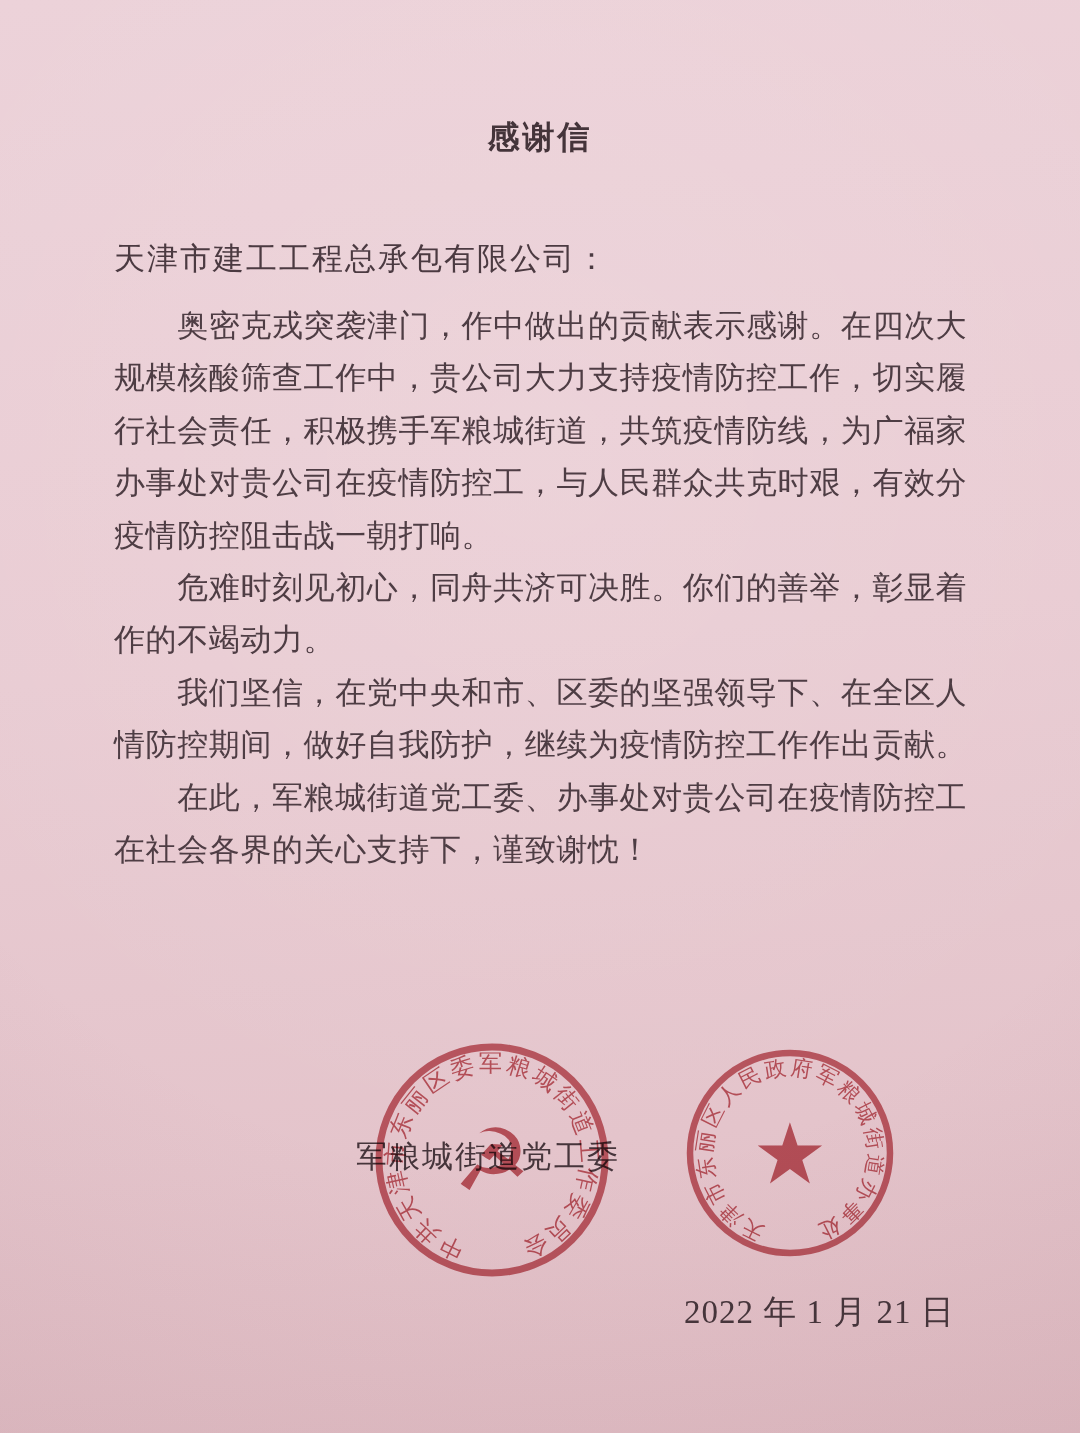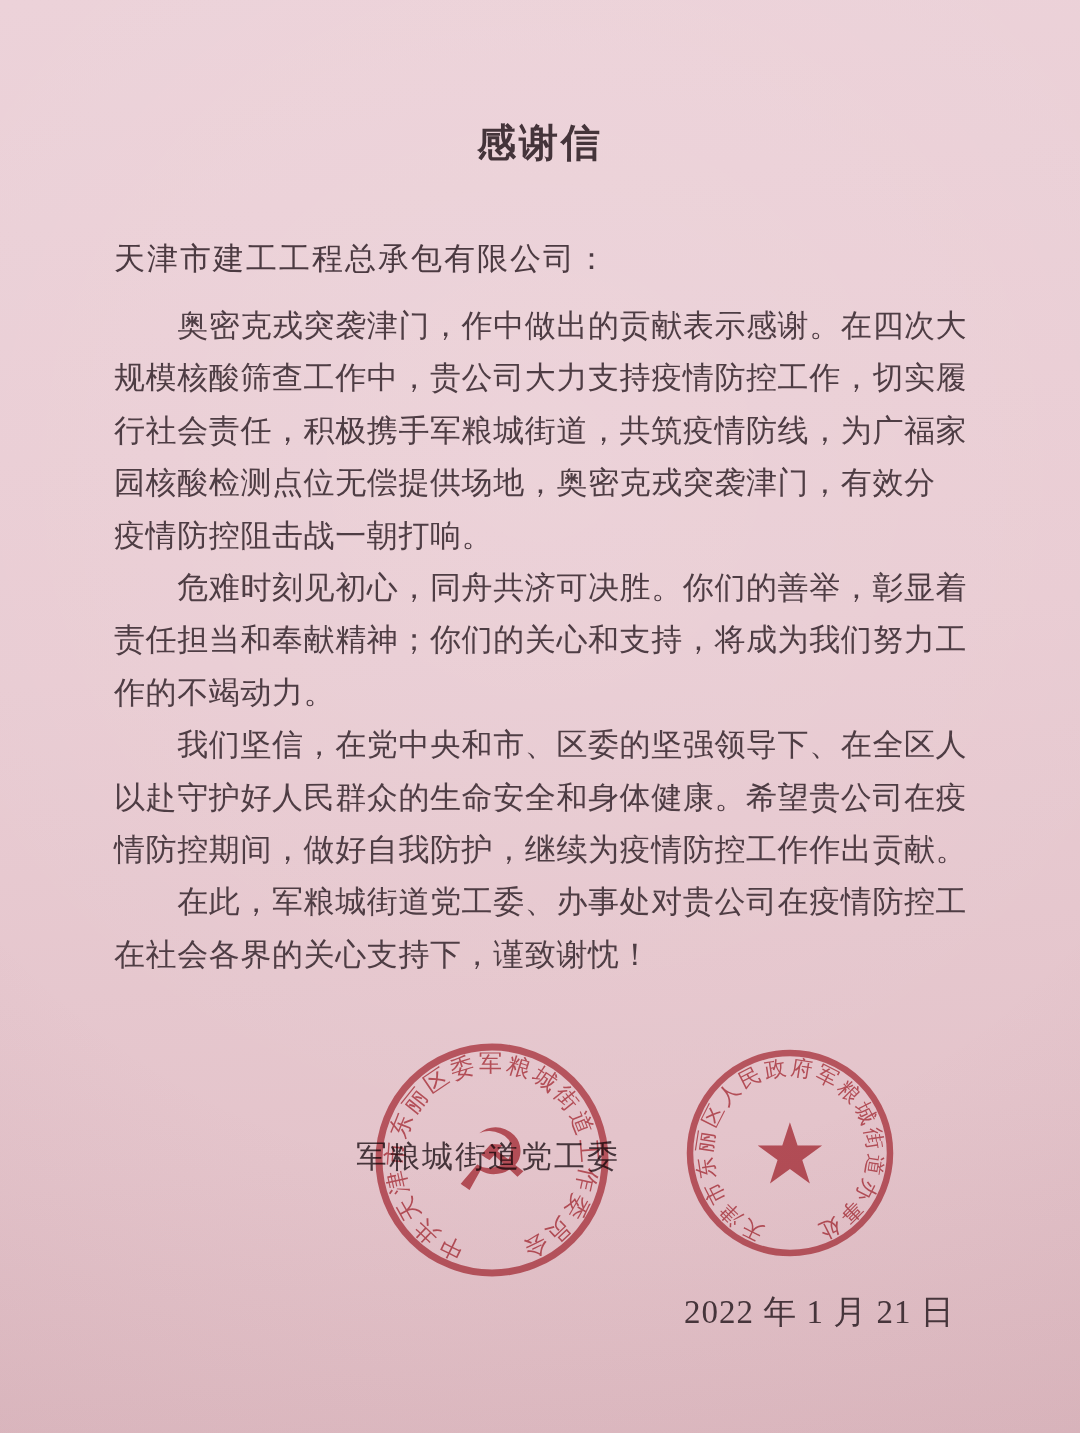--- a/index.html
+++ b/index.html
@@ -16,21 +16,21 @@
         rgba(255,255,255,0.10) 0%, rgba(255,255,255,0.0) 55%, rgba(120,60,75,0.10) 100%),
       linear-gradient(175deg, #ecd2d9 0%, #e9ccd3 45%, #e4c4cb 78%, #dfbcc3 100%);
     color: #4b3a41;
   }
   .title {
     position: absolute;
     top: 116px;
     left: 0;
     width: 100%;
     text-align: center;
-    font-size: 39px;
+    font-size: 32px;
     font-weight: bold;
     letter-spacing: 3px;
     color: #44343a;
   }
   .salutation {
     position: absolute;
     top: 238px;
     left: 114px;
     font-size: 31px;
     letter-spacing: 2px;
@@ -92,27 +92,25 @@
 <div class="page">
 
   <div class="title">感谢信</div>
 
   <div class="salutation">天津市建工工程总承包有限公司：</div>
 
   <div class="body-block">
     <div class="body-line">　　奥密克戎突袭津门，作中做出的贡献表示感谢。在四次大</div>
     <div class="body-line">规模核酸筛查工作中，贵公司大力支持疫情防控工作，切实履</div>
     <div class="body-line">行社会责任，积极携手军粮城街道，共筑疫情防线，为广福家</div>
-    <div class="body-line">园核酸检测点位无偿提供场地，奥密克戎突袭津门，有效分</div>
+    <div class="body-line">办事处对贵公司在疫情防控工，与人民群众共克时艰，有效分</div>
     <div class="body-line">疫情防控阻击战一朝打响。</div>
     <div class="body-line">　　危难时刻见初心，同舟共济可决胜。你们的善举，彰显着</div>
-    <div class="body-line">责任担当和奉献精神；你们的关心和支持，将成为我们努力工</div>
     <div class="body-line">作的不竭动力。</div>
     <div class="body-line">　　我们坚信，在党中央和市、区委的坚强领导下、在全区人</div>
-    <div class="body-line">以赴守护好人民群众的生命安全和身体健康。希望贵公司在疫</div>
     <div class="body-line">情防控期间，做好自我防护，继续为疫情防控工作作出贡献。</div>
     <div class="body-line">　　在此，军粮城街道党工委、办事处对贵公司在疫情防控工</div>
     <div class="body-line">在社会各界的关心支持下，谨致谢忱！</div>
   </div>
 
   <div class="signature left">军粮城街道党工委</div>
 
 
   <div class="date-line">2022 年 1 月 21 日</div>
 

